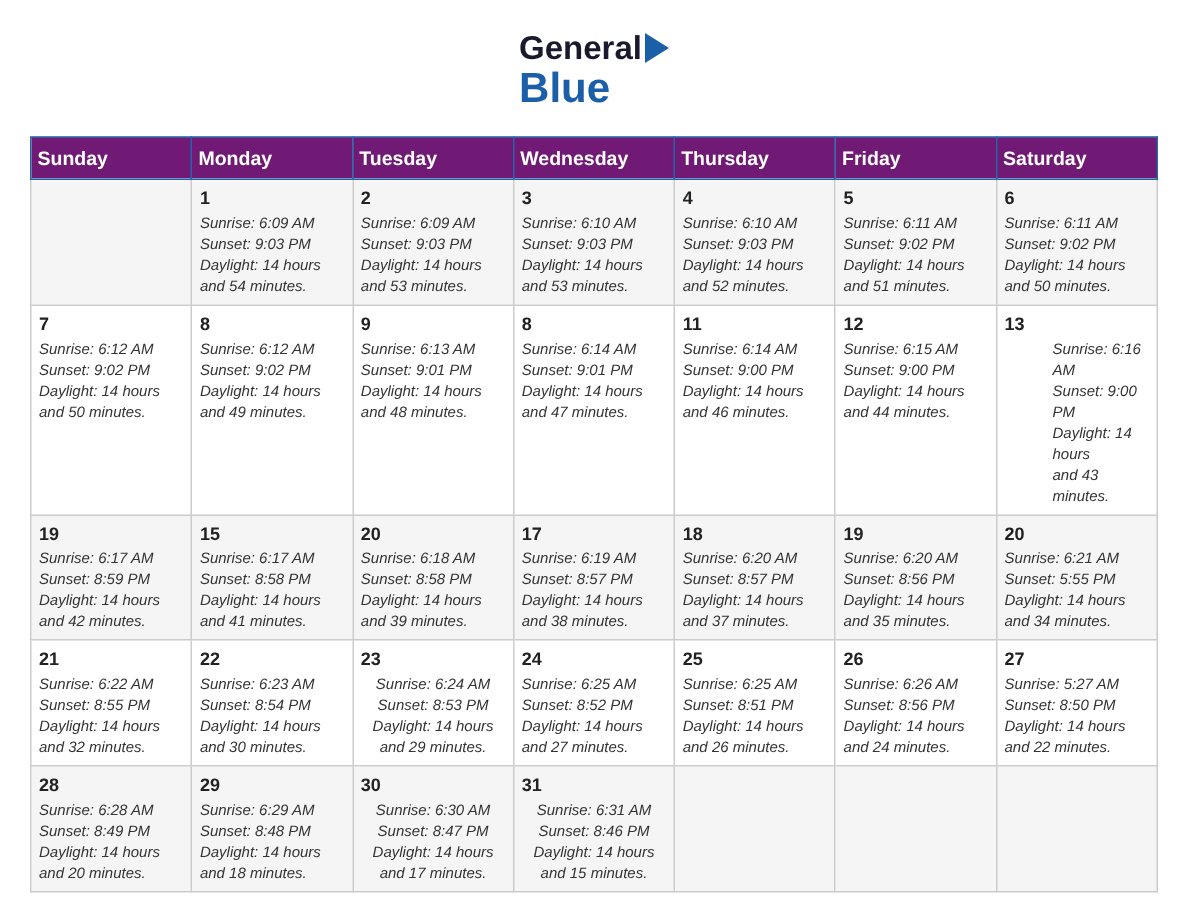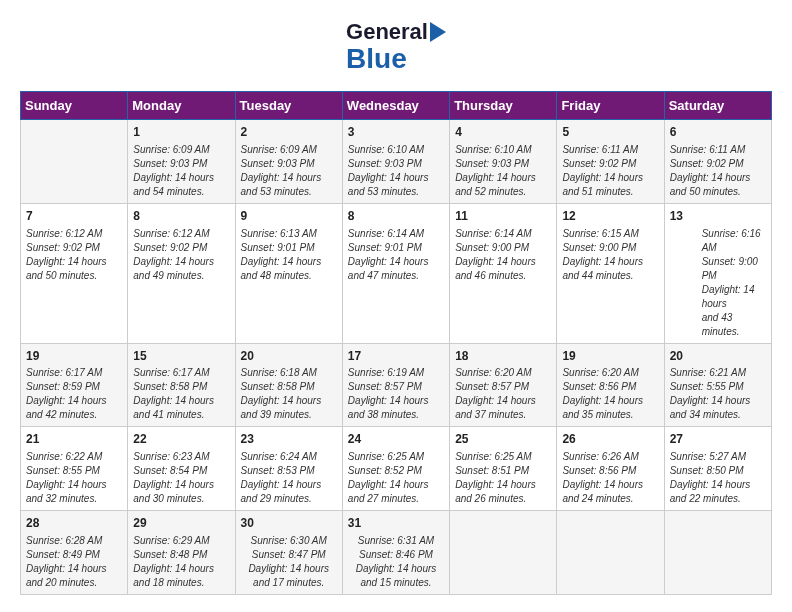--- a/index.html
+++ b/index.html
@@ -287,21 +287,21 @@
         </td>
         <td>
           <span class="day-number">22</span>
           <div class="cell-content" style="white-space: pre-line;">Sunrise: 6:23 AM
 Sunset: 8:54 PM
 Daylight: 14 hours
 and 30 minutes.</div>
         </td>
         <td>
           <span class="day-number">23</span>
-          <div class="cell-content" style="white-space: pre-line;">Sunrise: 6:24 AM
+          <div class="cell-content" style="white-space: pre-line; text-align: center;">Sunrise: 6:24 AM
 Sunset: 8:53 PM
 Daylight: 14 hours
 and 29 minutes.</div>
         </td>
         <td>
           <span class="day-number">24</span>
           <div class="cell-content" style="white-space: pre-line;">Sunrise: 6:25 AM
 Sunset: 8:52 PM
 Daylight: 14 hours
 and 27 minutes.</div>

